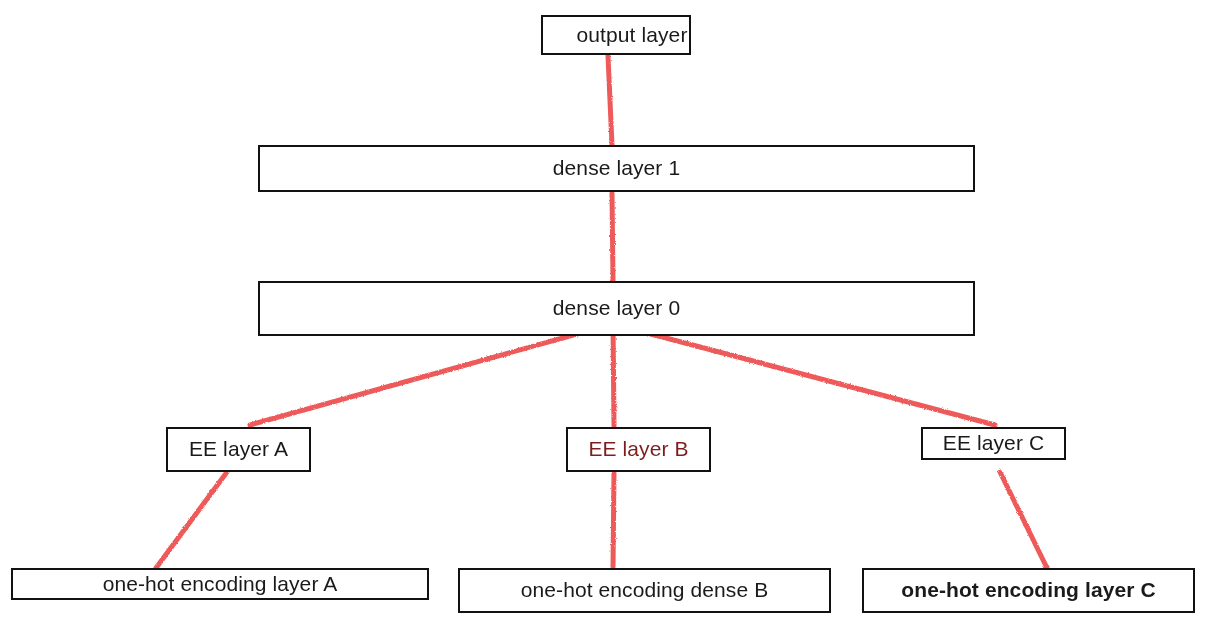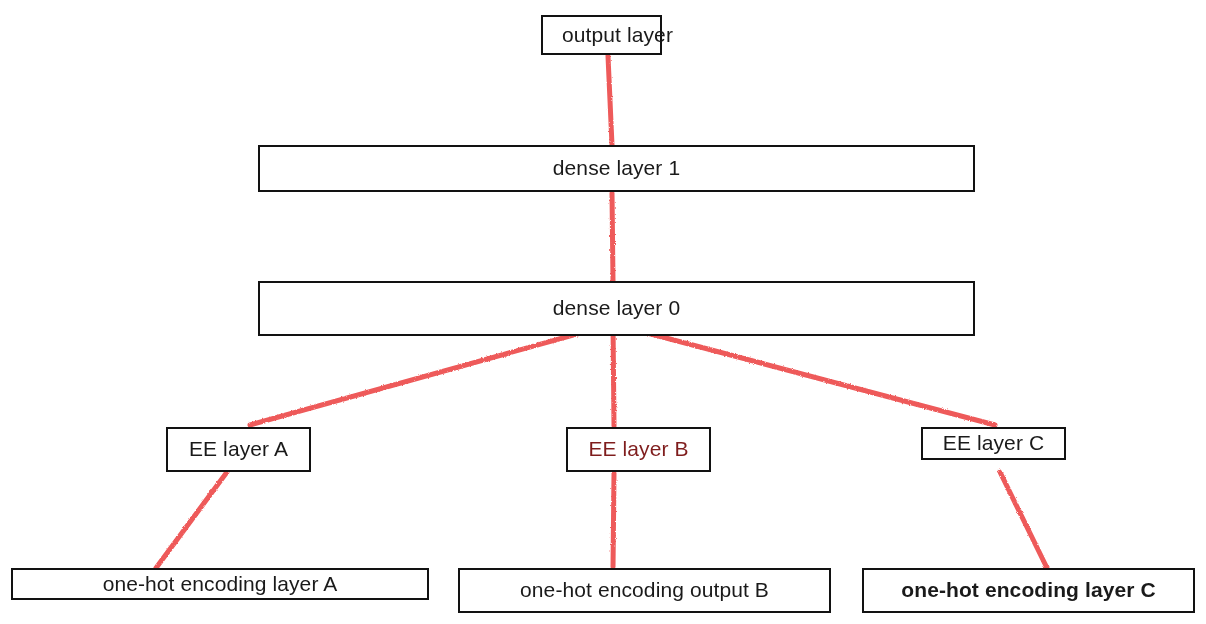--- a/index.html
+++ b/index.html
@@ -66,21 +66,21 @@
         <line x1="613" y1="281" x2="612" y2="193" stroke="#ee5a5a" stroke-width="5" stroke-linecap="round"></line>
         <line x1="250" y1="425" x2="613" y2="324" stroke="#ee5a5a" stroke-width="5" stroke-linecap="round"></line>
         <line x1="614" y1="426" x2="613" y2="324" stroke="#ee5a5a" stroke-width="5" stroke-linecap="round"></line>
         <line x1="995" y1="425" x2="613" y2="324" stroke="#ee5a5a" stroke-width="5" stroke-linecap="round"></line>
         <line x1="156" y1="568" x2="227" y2="472" stroke="#ee5a5a" stroke-width="5" stroke-linecap="round"></line>
         <line x1="613" y1="568" x2="614" y2="473" stroke="#ee5a5a" stroke-width="5" stroke-linecap="round"></line>
         <line x1="1047" y1="568" x2="1000" y2="472" stroke="#ee5a5a" stroke-width="5" stroke-linecap="round"></line>
       </g>
   </svg>
 
-  <div class="node" style="left: 541px; top: 15px; width: 121px; height: 40px; border-color: rgb(18, 18, 18); background: rgb(255, 255, 255); color: rgb(26, 26, 26); padding-left: 32px;">
+  <div class="node" style="left: 541px; top: 15px; width: 150px; height: 40px; border-color: rgb(18, 18, 18); background: rgb(255, 255, 255); color: rgb(26, 26, 26); padding-left: 32px;">
     <span class="node-label">output layer</span>
   </div>
 
   <div class="node" style="left: 258px; top: 145px; width: 717px; height: 47px; border-color: rgb(18, 18, 18); background: rgb(255, 255, 255); color: rgb(26, 26, 26);">
     <span class="node-label">dense layer 1</span>
   </div>
 
   <div class="node" style="left: 258px; top: 281px; width: 717px; height: 55px; border-color: rgb(18, 18, 18); background: rgb(255, 255, 255); color: rgb(26, 26, 26);">
     <span class="node-label">dense layer 0</span>
   </div>
@@ -95,20 +95,20 @@
 
   <div class="node" style="left: 921px; top: 427px; width: 145px; height: 33px; border-color: rgb(18, 18, 18); background: rgb(255, 255, 255); color: rgb(26, 26, 26);">
     <span class="node-label">EE layer C</span>
   </div>
 
   <div class="node" style="left: 11px; top: 568px; width: 418px; height: 32px; border-color: rgb(18, 18, 18); background: rgb(255, 255, 255); color: rgb(26, 26, 26);">
     <span class="node-label">one-hot encoding layer A</span>
   </div>
 
   <div class="node" style="left: 458px; top: 568px; width: 373px; height: 45px; border-color: rgb(18, 18, 18); background: rgb(255, 255, 255); color: rgb(26, 26, 26);">
-    <span class="node-label">one-hot encoding output B</span>
+    <span class="node-label">one-hot encoding dense B</span>
   </div>
 
   <div class="node" style="left: 862px; top: 568px; width: 333px; height: 45px; border-color: rgb(18, 18, 18); background: rgb(255, 255, 255); color: rgb(26, 26, 26); font-weight: bold;">
     <span class="node-label">one-hot encoding layer C</span>
   </div>
 
 </div>
 
 </body></html>

